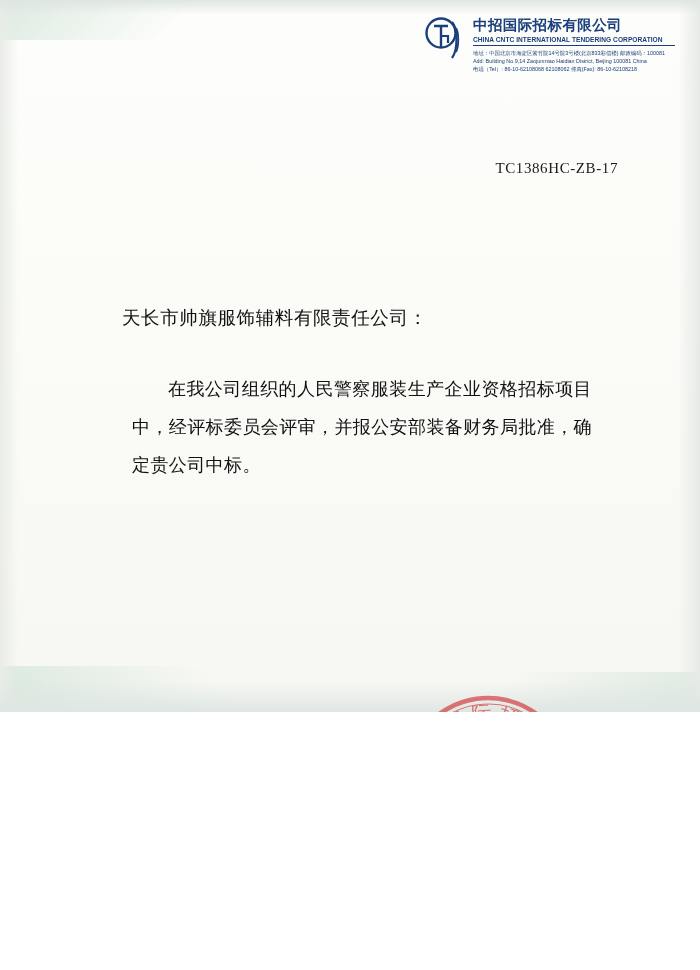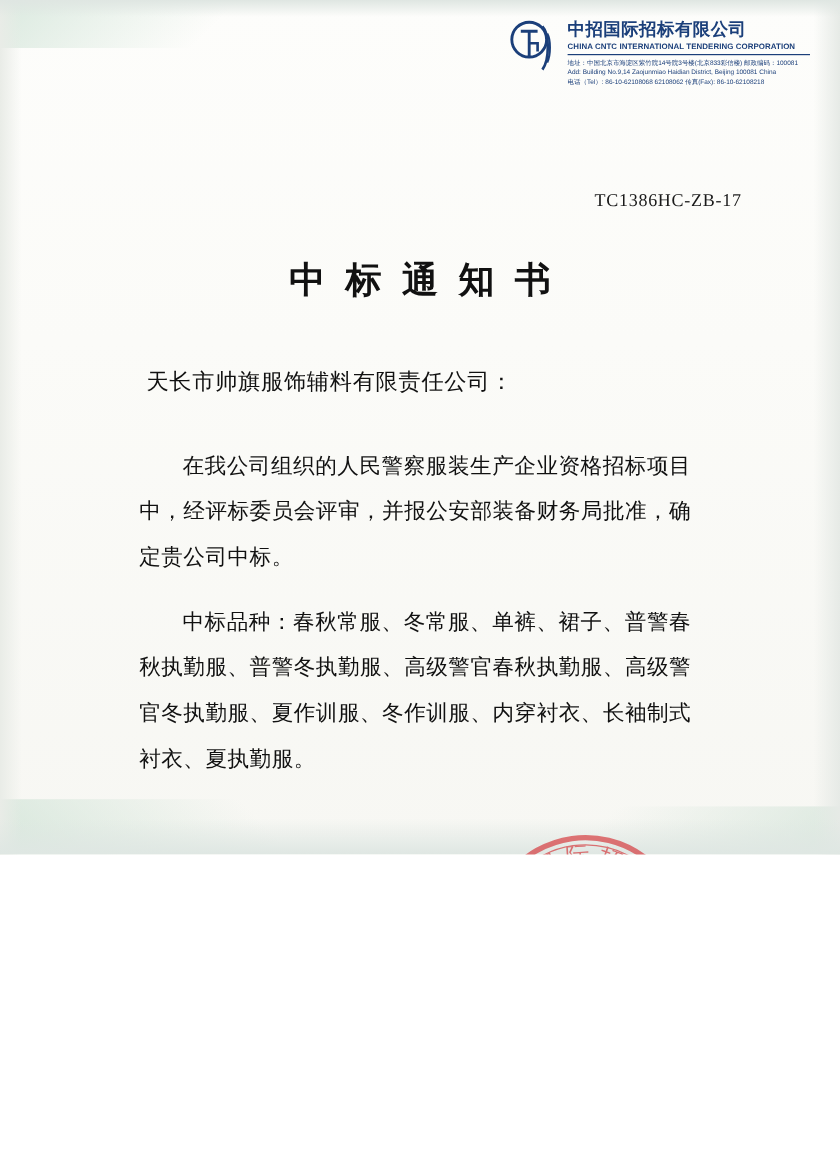--- a/index.html
+++ b/index.html
@@ -157,21 +157,21 @@
     top: 305px;
     left: 122px;
     font-family: Liberation Mono, monospace;
     font-size: 18.5px;
     color: #111;
     letter-spacing: .6px;
   }
 
   .para {
     position: absolute;
-    left: 116px;
+    left: 132px;
     width: 460px;
     font-family: "DejaVu Sans", sans-serif;
     font-size: 18px;
     line-height: 38px;
     color: #111;
     letter-spacing: .4px;
     text-align: justify;
   }
   .para p { margin: 0; }
   .para .indent { text-indent: 36px; }
@@ -241,31 +241,27 @@
       <div class="lh-en">CHINA CNTC INTERNATIONAL TENDERING CORPORATION</div>
       <div class="lh-rule"></div>
       <div class="lh-addr">地址：中国北京市海淀区紫竹院14号院3号楼(北京833彩信楼)  邮政编码：100081</div>
       <div class="lh-addr">Add: Building No.9,14 Zaojunmiao Haidian District, Beijing 100081 China</div>
       <div class="lh-tel">电话（Tel）: 86-10-62108068  62108062  传真(Fax): 86-10-62108218</div>
     </div>
   </div>
 
   <div class="doc-no">TC1386HC-ZB-17</div>
 
-  <div class="doc-title">中标通知书</div>
 
   <div class="addressee">天长市帅旗服饰辅料有限责任公司：</div>
 
   <div class="para" id="para-1">
     <p class="indent">在我公司组织的人民警察服装生产企业资格招标项目中，经评标委员会评审，并报公安部装备财务局批准，确定贵公司中标。</p>
   </div>
 
-  <div class="para" id="para-2">
-    <p class="indent">中标品种：春秋常服、冬常服、单裤、裙子、普警春秋执勤服、普警冬执勤服、高级警官春秋执勤服、高级警官冬执勤服、夏作训服、冬作训服、内穿衬衣、长袖制式衬衣、夏执勤服。</p>
-  </div>
 
   <div class="seal">
     <svg width="180" height="180" viewBox="0 0 180 180" xmlns="http://www.w3.org/2000/svg">
       <circle cx="90" cy="90" r="82" fill="none" stroke="#d3262b" stroke-width="4.5"></circle>
       <circle cx="90" cy="90" r="76" fill="none" stroke="#d3262b" stroke-width="1"></circle>
       <path id="sealArcTop" d="M 90 90 m -60,0 a 60,60 0 1,1 120,0" fill="none"></path>
       <text fill="#d3262b" font-size="20" font-family="DejaVu Sans, sans-serif" letter-spacing="5">
         <textPath href="#sealArcTop" startOffset="6%">中招国际招标有限公司</textPath>
       </text>
       <path d="M90 58 L99.4 86.1 L129 86.1 L105.3 103.6 L114.4 131.8 L90 114.4 L65.6 131.8 L74.7 103.6 L51 86.1 L80.6 86.1 Z" fill="#d3262b" opacity="0.92"></path>

